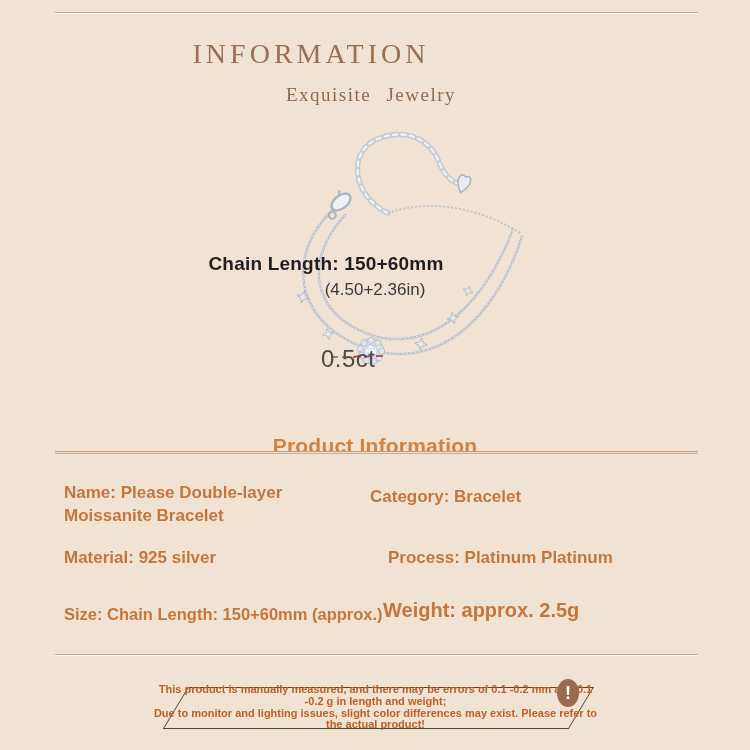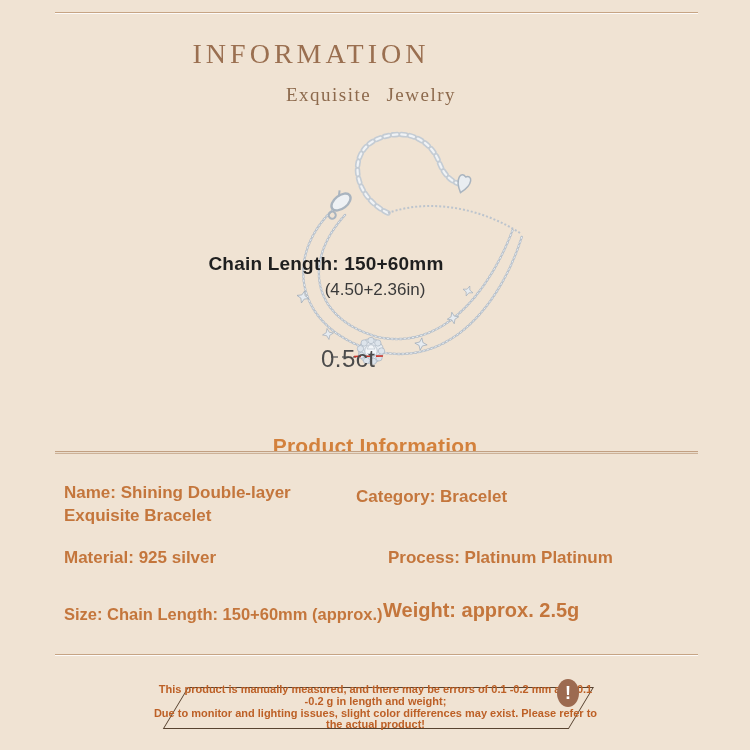--- a/index.html
+++ b/index.html
@@ -52,21 +52,21 @@
 
   
   .section-heading{
     position:absolute;top:406px;left:0;width:750px;text-align:center;
     font-size:21px;font-weight:bold;color:#d3813c;letter-spacing:.2px;margin-top:28px;
   }
 
   
   .cell{position:absolute;font-weight:bold;color:#c4763c;font-size:17px;line-height:23px;}
   .cell.name{left:64px;top:481px;width:295px;}
-  .cell.category{left:356px;top:485px;}
+  .cell.category{left:370px;top:485px;}
   .cell.material{left:64px;top:546px;}
   .cell.process{left:388px;top:546px;}
   .cell.size{left:64px;top:603px;width:360px;font-size:16.5px;}
   .cell.weight{left:383px;top:599px;font-size:20px;}
 
   
   .notice-box{
     position:absolute;left:188px;top:687px;width:404px;height:40px;
     border:1px solid #57422f;
     transform:skewX(-31deg);
@@ -154,21 +154,21 @@
     </g>
   </svg>
 
   <div class="chain-len">Chain Length: 150+60mm</div>
   <div class="chain-len-in">(4.50+2.36in)</div>
   <div class="carat">0.5ct</div>
 
   <div class="section-heading">Product Information</div>
   <div class="rule mid"></div>
 
-  <div class="cell name">Name: Shining Double-layer Exquisite Bracelet</div>
+  <div class="cell name">Name: Please Double-layer Moissanite Bracelet</div>
   <div class="cell category">Category: Bracelet</div>
   <div class="cell material">Material: 925 silver</div>
   <div class="cell process">Process: Platinum Platinum</div>
   <div class="cell size">Size: Chain Length: 150+60mm (approx.)</div>
   <div class="cell weight">Weight: approx. 2.5g</div>
 
   <div class="rule low"></div>
 
   <div class="notice-box"></div>
   <div class="notice-text">

